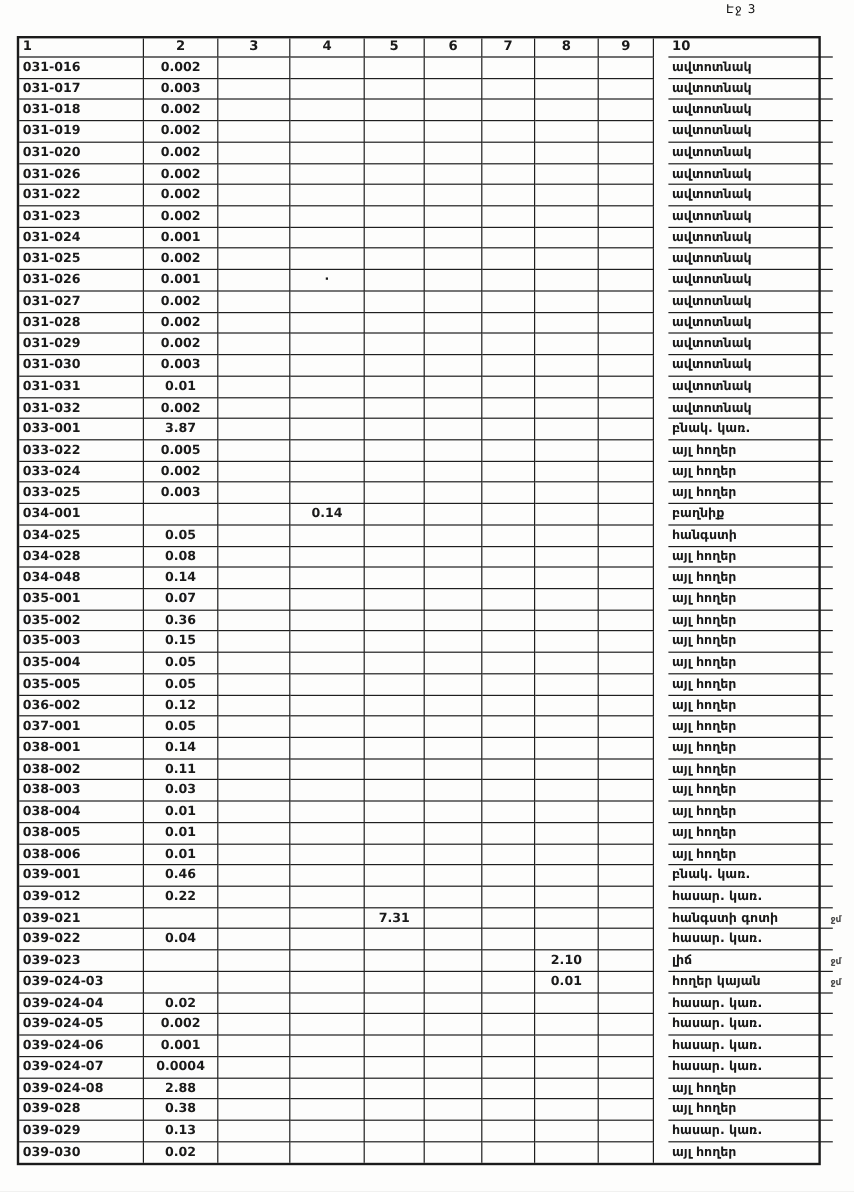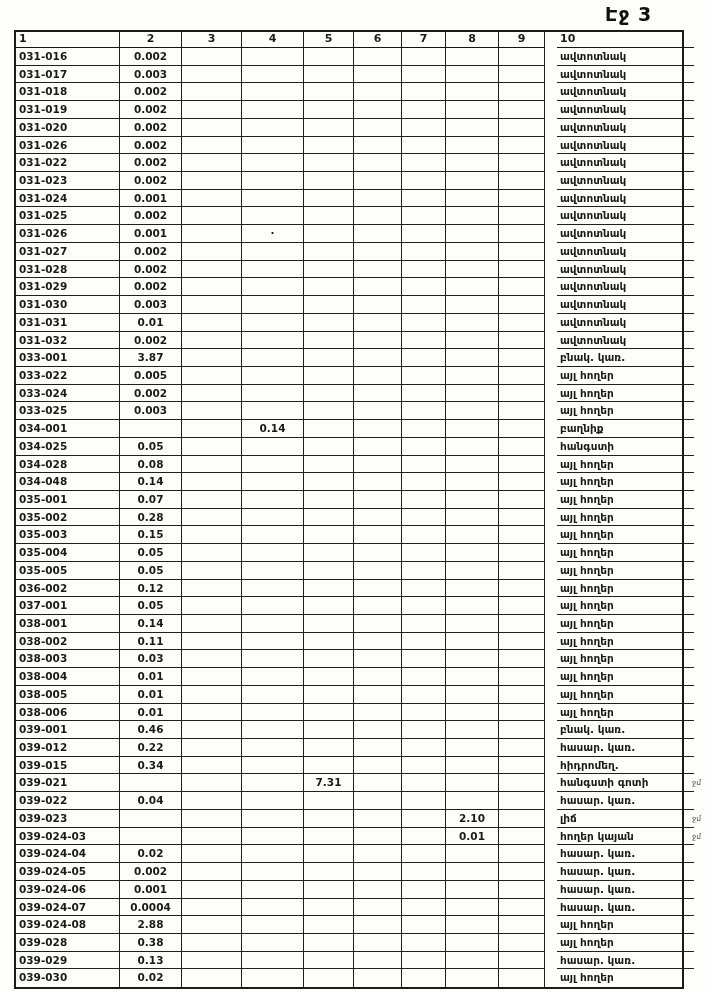--- a/index.html
+++ b/index.html
@@ -8,22 +8,22 @@
     width:712px; height:993px;
     margin:0 auto;
     background:#fdfdfc;
     font-family:"DejaVu Sans", sans-serif;
     color:#141414;
     overflow:hidden;
   }
   .page-num {
     position:absolute;
     top:3px; left:605px;
-    font-size:19px;
-    font-weight:bold;
+    font-size:10px;
+    font-weight:normal;
     letter-spacing:1px;
     color:#111;
   }
   .scan-table {
     position:absolute;
     top:30px; left:14px;
     width:666px;
     border:2px solid #1b1b1b;
     box-sizing:content-box;
     background:#fdfdfc;
@@ -60,21 +60,21 @@
   .cell:nth-child(5){ flex:0 0 50px;  text-align:center; }
   .cell:nth-child(6){ flex:0 0 48px;  text-align:center; }
   .cell:nth-child(7){ flex:0 0 44px;  text-align:center; }
   .cell:nth-child(8){ flex:0 0 53px;  text-align:center; }
   .cell:nth-child(9){ flex:0 0 46px;  text-align:center; }
   .cell:nth-child(10){ flex:0 0 137px; padding-left:3px; text-align:left; border-right:none;margin-left:12px; }
   .margin-note {
     position:absolute;
     left:676px; top:4px;
     font-size:7.5px;
-    font-weight:normal;
+    font-weight:bold;
     color:#4a4a4a;
     white-space:nowrap;
   }
 </style>
 </head>
 <body>
 
 <div class="page">
   <div class="page-num">Էջ 3</div>
   <div class="scan-table">
@@ -398,21 +398,21 @@
           <div class="cell"></div>
           <div class="cell"></div>
           <div class="cell"></div>
           <div class="cell"></div>
           <div class="cell"></div>
           <div class="cell"></div>
           <div class="cell">այլ հողեր</div>
         </div>
         <div class="row">
           <div class="cell">035-002</div>
-          <div class="cell">0.28</div>
+          <div class="cell">0.36</div>
           <div class="cell"></div>
           <div class="cell"></div>
           <div class="cell"></div>
           <div class="cell"></div>
           <div class="cell"></div>
           <div class="cell"></div>
           <div class="cell"></div>
           <div class="cell">այլ հողեր</div>
         </div>
         <div class="row">
@@ -563,32 +563,20 @@
           <div class="cell">039-012</div>
           <div class="cell">0.22</div>
           <div class="cell"></div>
           <div class="cell"></div>
           <div class="cell"></div>
           <div class="cell"></div>
           <div class="cell"></div>
           <div class="cell"></div>
           <div class="cell"></div>
           <div class="cell">հասար. կառ.</div>
-        </div>
-        <div class="row">
-          <div class="cell">039-015</div>
-          <div class="cell">0.34</div>
-          <div class="cell"></div>
-          <div class="cell"></div>
-          <div class="cell"></div>
-          <div class="cell"></div>
-          <div class="cell"></div>
-          <div class="cell"></div>
-          <div class="cell"></div>
-          <div class="cell">հիդրոմեղ.</div>
         </div>
         <div class="row">
           <div class="cell">039-021</div>
           <div class="cell"></div>
           <div class="cell"></div>
           <div class="cell"></div>
           <div class="cell">7.31</div>
           <div class="cell"></div>
           <div class="cell"></div>
           <div class="cell"></div>

